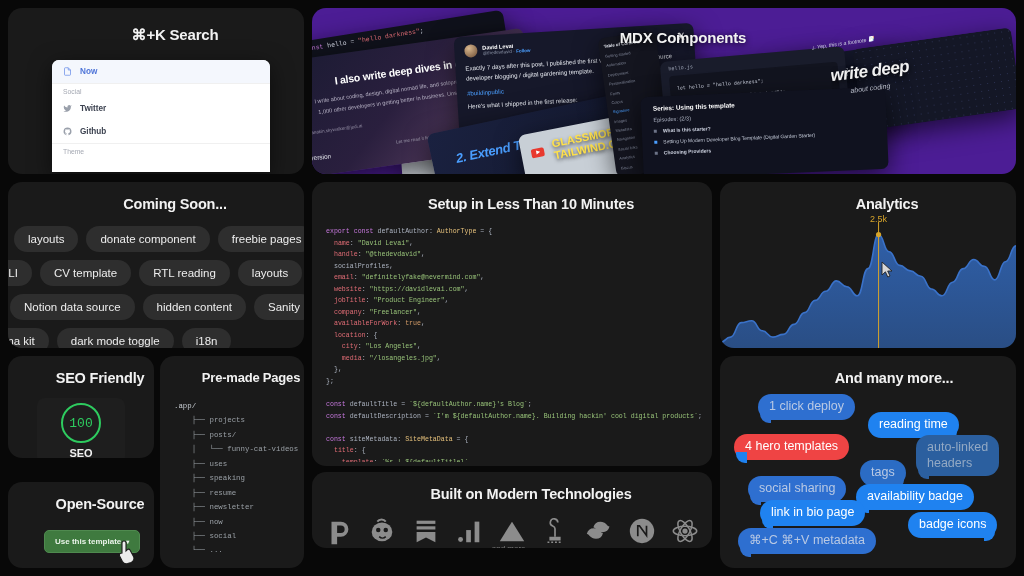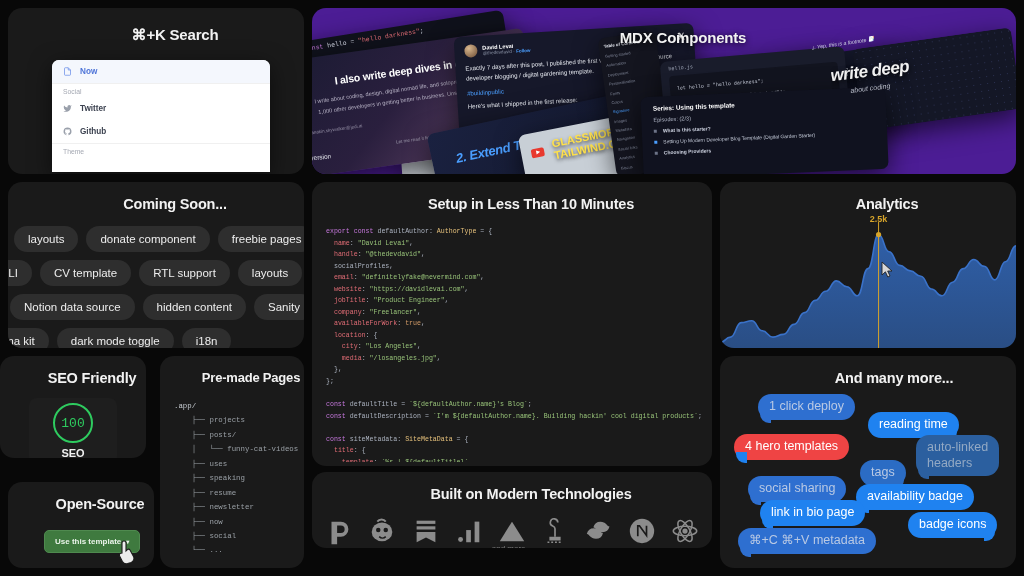--- a/index.html
+++ b/index.html
@@ -228,26 +228,26 @@
   .c-str { color:#98c379; } .c-pl { color:#abb2bf; } .c-num { color:#d19a66; }
   .c-prop { color:#e06c75; }
 
   
   #p-anal { left: 720px; top: 182px; width: 296px; height: 166px; }
   #p-anal .panel-title { margin-top: 14px; }
   .chart { position:absolute; left:0; right:0; bottom:0; height:126px; }
   .chart svg { width:100%; height:100%; display:block; }
   .chart-label {
     position:absolute; left:146px; top:32px; transform:translateX(-50%);
-    color:#d6a42a; font-size:9px; font-weight:700;
+    color:#d6a42a; font-size:9px; font-weight:400;
   }
   .cursor-arrow { position:absolute; left:148px; top:108px; z-index:5; }
 
   
-  #p-seo { left: 0; top: 356px; width: 146px; height: 102px; }
+  #p-seo { left: 8px; top: 356px; width: 146px; height: 102px; }
   #p-seo .panel-title { margin-top: 14px; }
   .seo-card {
     position:absolute; left:29px; top:42px; width:88px; height:66px;
     background:#1e1e1e; border-radius:8px;
     display:flex; flex-direction:column; align-items:center; justify-content:center; gap:4px;
   }
   .seo-ring {
     width:40px; height:40px; border-radius:50%;
     border:2.5px solid #2ecb5f;
     display:flex; align-items:center; justify-content:center;
@@ -449,21 +449,21 @@
     <div class="panel-title">Coming Soon...</div>
     <div class="tagrows">
       <div class="tagrow r1">
         <span class="tag">layouts</span>
         <span class="tag">donate component</span>
         <span class="tag">freebie pages</span>
       </div>
       <div class="tagrow r2">
         <span class="tag">CLI</span>
         <span class="tag">CV template</span>
-        <span class="tag">RTL support</span>
+        <span class="tag">RTL reading</span>
         <span class="tag">layouts</span>
       </div>
       <div class="tagrow r3">
         <span class="tag">Notion data source</span>
         <span class="tag">hidden content</span>
         <span class="tag">Sanity</span>
       </div>
       <div class="tagrow r4">
         <span class="tag">figma kit</span>
         <span class="tag">dark mode toggle</span>

